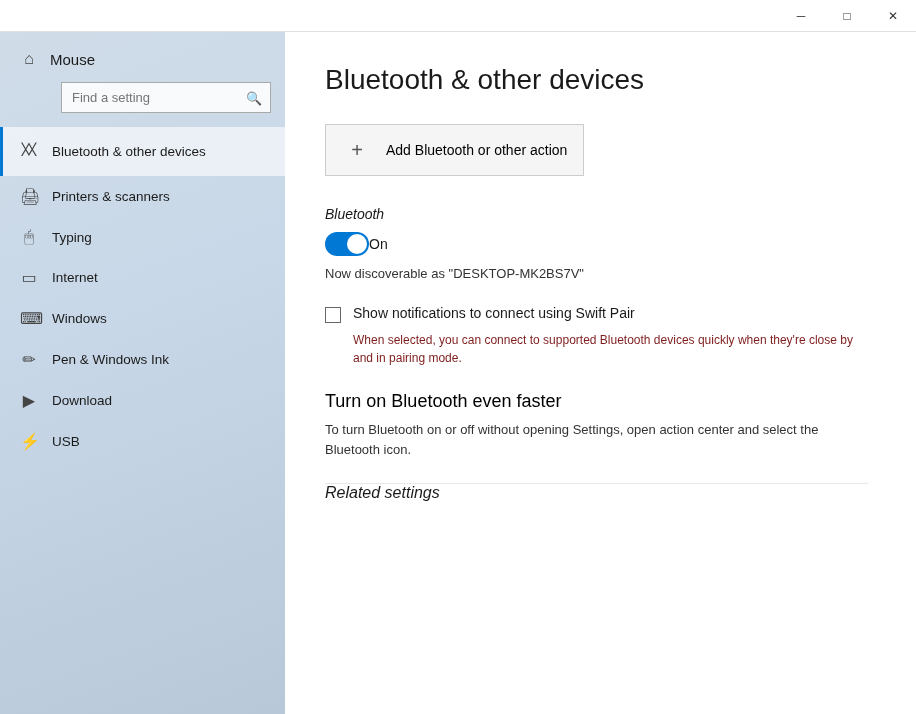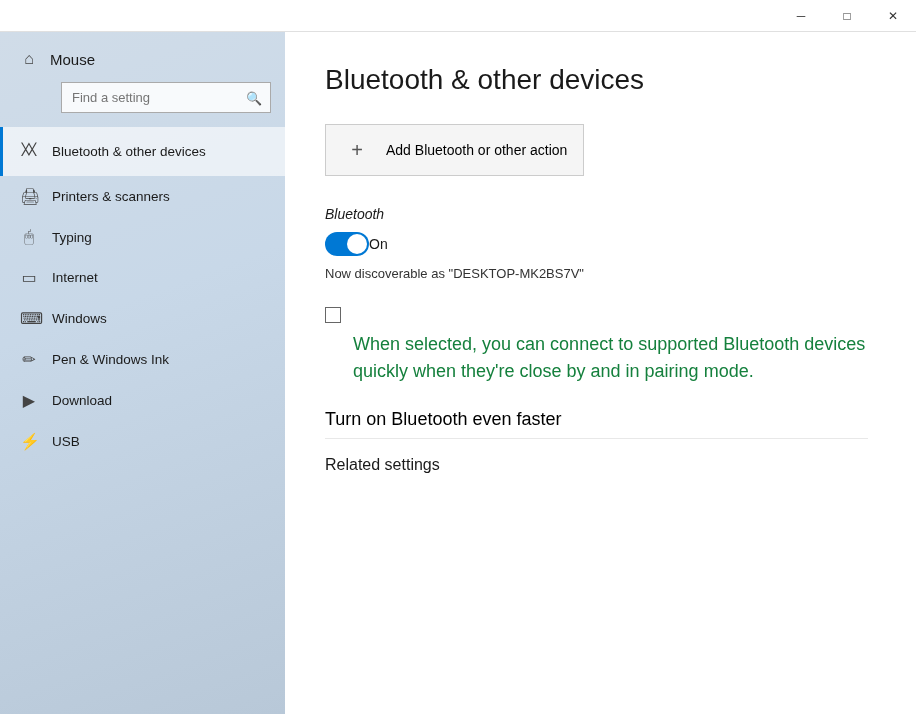--- a/index.html
+++ b/index.html
@@ -208,22 +208,22 @@
       background: #fff;
       flex-shrink: 0;
       margin-top: 2px;
       cursor: pointer;
     }
     .checkbox-text {
       font-size: 14px;
       color: #1a1a1a;
     }
     .checkbox-desc {
-      font-size: 18px;
-      color: #15803d;
+      font-size: 12px;
+      color: #7f1d1d;
       margin-left: 28px;
       margin-bottom: 24px;
       line-height: 1.5;
     }
 
     
     .section-heading {
       font-size: 18px;
       font-weight: 400;
       color: #000000;
@@ -235,21 +235,22 @@
       color: #333;
       line-height: 1.5;
       margin-bottom: 24px;
     }
 
     .related-settings-heading {
       font-size: 16px;
       font-weight: 400;
       color: #1a1a1a;
       border-top: 1px solid #e8e8e8;
-      padding-top: 17px;
+      padding-top: 0;
+      font-style: italic;
     }
 
     
     .main-content::-webkit-scrollbar { width: 6px; }
     .main-content::-webkit-scrollbar-track { background: #f0f0f0; }
     .main-content::-webkit-scrollbar-thumb { background: #0078d4; border-radius: 3px; }
   </style>
 </head>
 <body>
 
@@ -331,23 +332,25 @@
       <div class="toggle">
         <div class="toggle-knob"></div>
       </div>
       <span class="toggle-label">On</span>
     </div>
 
     <div class="discoverable-text">Now discoverable as "DESKTOP-MK2BS7V"</div>
 
     <div class="checkbox-row">
       <div class="checkbox"></div>
+      <span class="checkbox-text">Show notifications to connect using Swift Pair</span>
     </div>
     <div class="checkbox-desc">When selected, you can connect to supported Bluetooth devices quickly when they're close by and in pairing mode.</div>
 
 
     <div class="section-heading">Turn on Bluetooth even faster</div>
+    <div class="section-body">To turn Bluetooth on or off without opening Settings, open action center and select the Bluetooth icon.</div>
 
     <div class="related-settings-heading">Related settings</div>
 
   </div>
 
 </div>
 
 </body></html>

